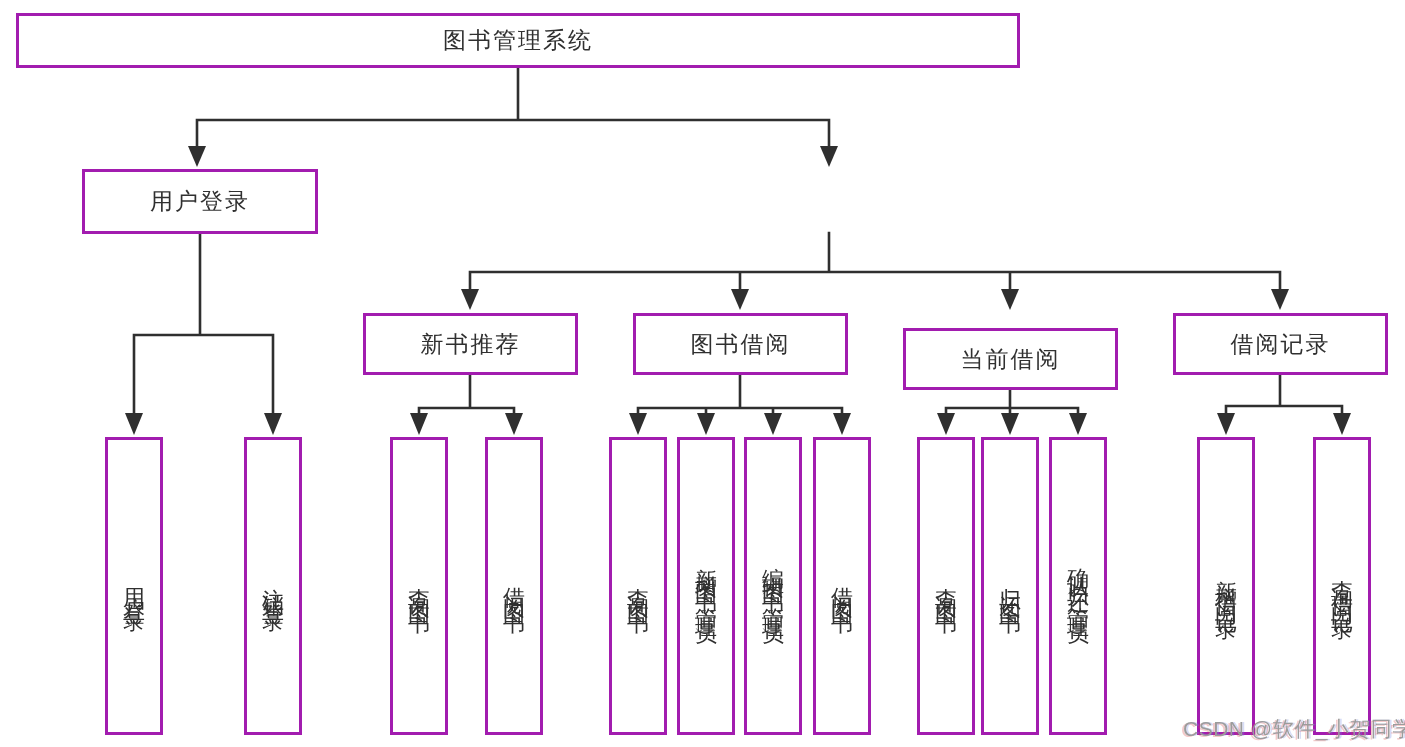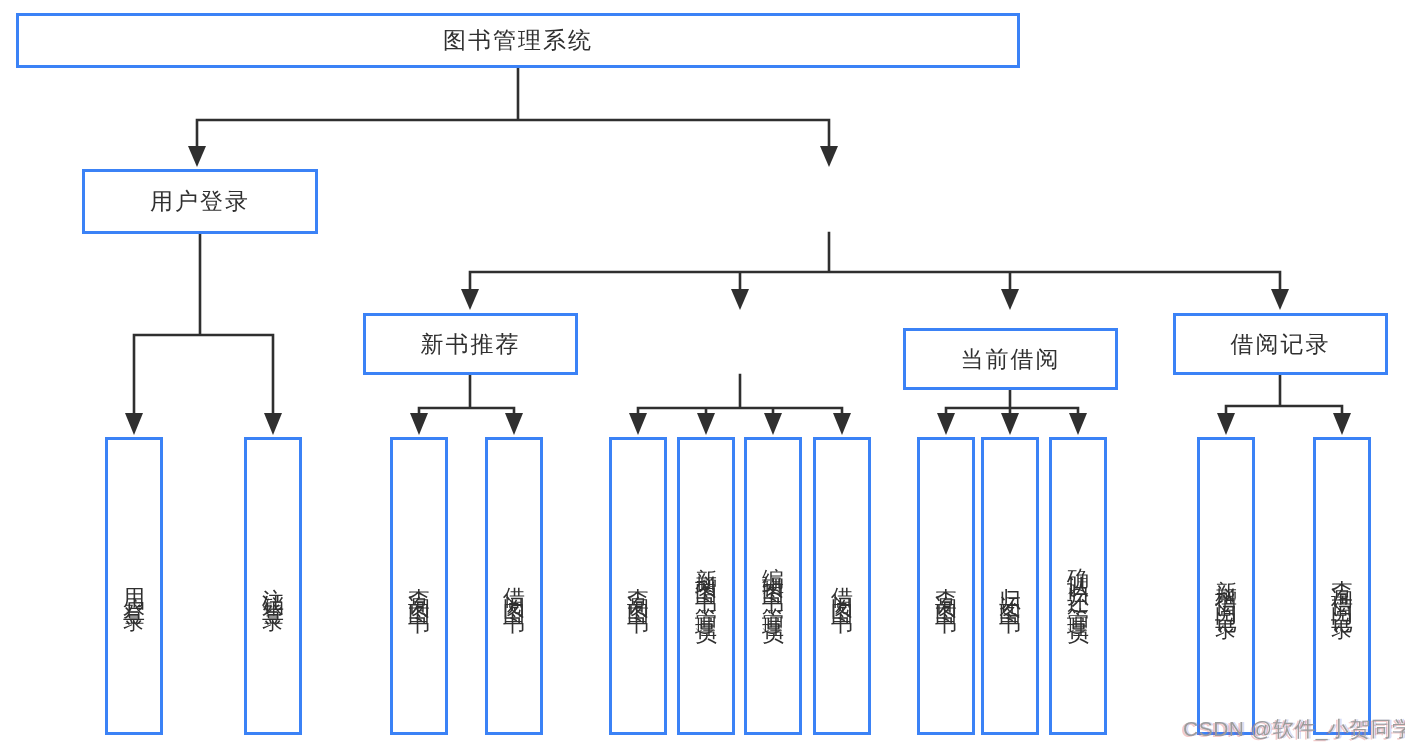--- a/index.html
+++ b/index.html
@@ -4,21 +4,21 @@
 <style>
   html,body { margin:0; padding:0; background:#ffffff; }
   #canvas {
     position:relative; width:1405px; height:747px;
     background:#ffffff; overflow:hidden;
     font-family:"Liberation Sans", sans-serif;
   }
   #wires { position:absolute; left:0; top:0; pointer-events:none; }
   .box {
     position:absolute; background:#ffffff;
-    border:3px solid #3b82f6; box-sizing:border-box;
+    border:3px solid #a21caf; box-sizing:border-box;
     display:flex; align-items:center; justify-content:center;
     color:#303030;
     font-family:Liberation Serif, serif;
   }
   .hbox span {
     font-size:23px; letter-spacing:2px; white-space:nowrap;
   }
   .vbox span {
     writing-mode:vertical-rl; text-orientation:mixed;
     font-size:22px; letter-spacing:8px; line-height:1;
@@ -73,20 +73,23 @@
     <span>图书管理系统</span>
   </div>
 
   <div class="box hbox" style="left:82px; top:169px; width:236px; height:65px;">
     <span>用户登录</span>
   </div>
 
   <div class="box hbox" style="left:363px; top:313px; width:215px; height:62px;">
     <span>新书推荐</span>
   </div>
+  <div class="box hbox" style="left:633px; top:313px; width:215px; height:62px;">
+    <span>图书借阅</span>
+  </div>
   <div class="box hbox" style="left:903px; top:328px; width:215px; height:62px;">
     <span>当前借阅</span>
   </div>
   <div class="box hbox" style="left:1173px; top:313px; width:215px; height:62px;">
     <span>借阅记录</span>
   </div>
 
   <div class="box vbox" style="left:105px; top:437px; width:58px; height:298px;">
     <span>用户登录</span>
   </div>

